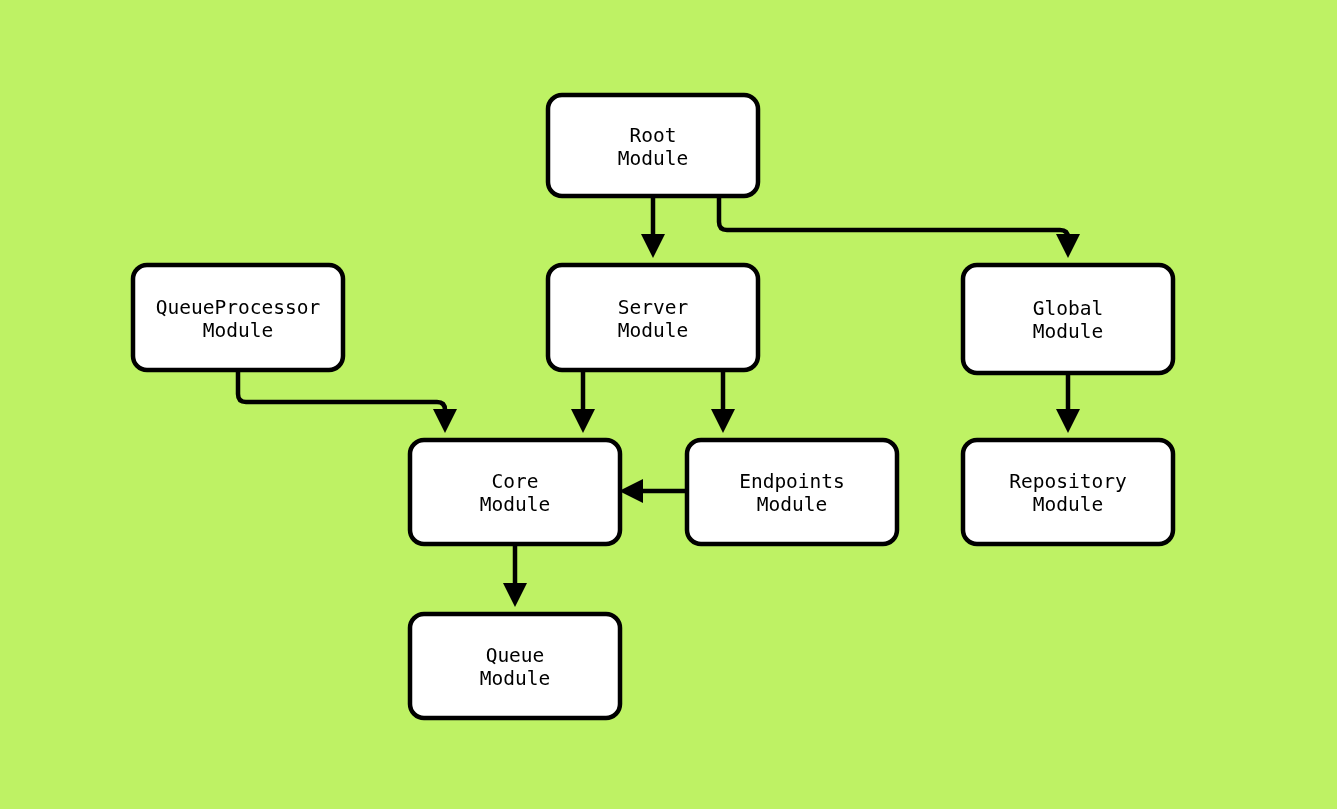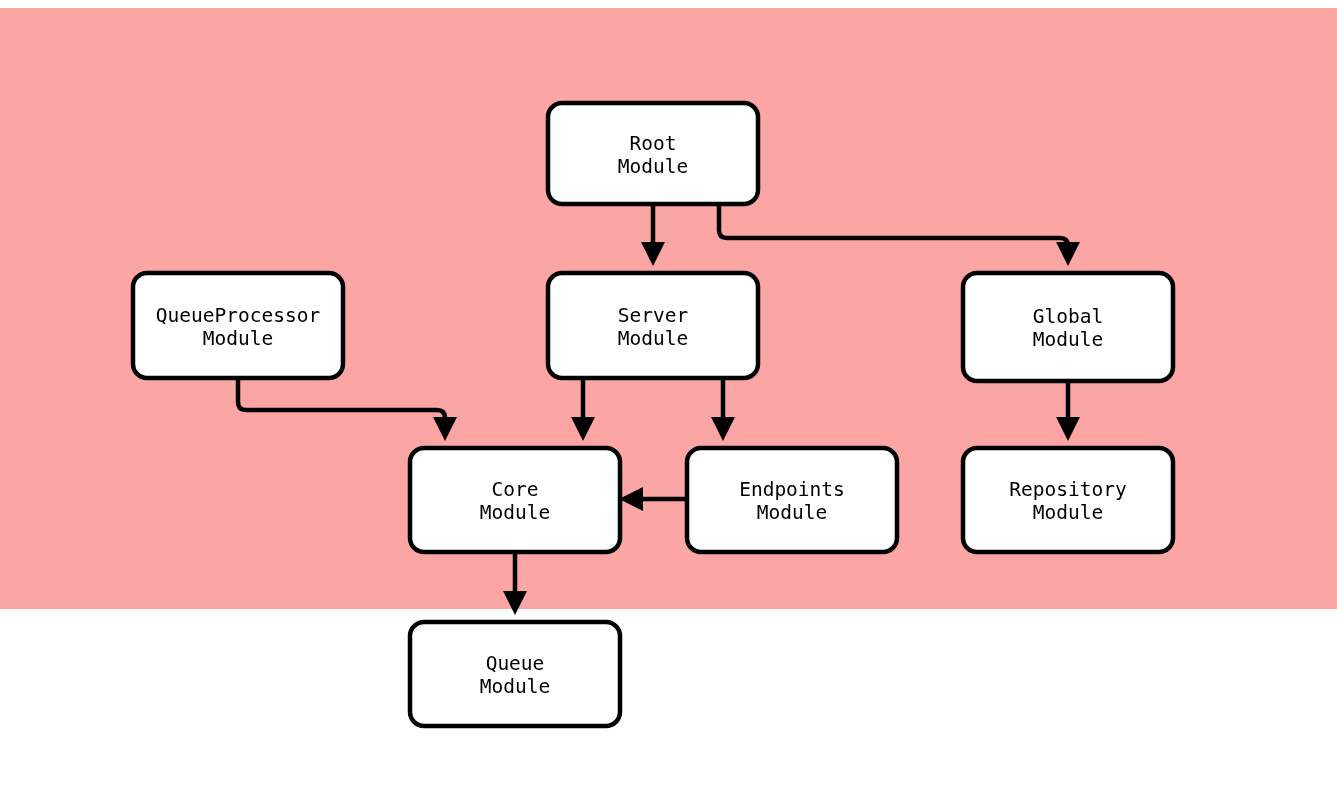--- a/index.html
+++ b/index.html
@@ -10,23 +10,22 @@
   }
   body {
     width: 1337px;
     height: 809px;
     overflow: hidden;
     font-family: "DejaVu Sans Mono", "Liberation Mono", monospace;
   }
   #diagram-canvas {
     position: relative;
     width: 1337px;
-    height: 601px;
-    background: #fca5a5;
-    margin-top: 8px;
+    height: 809px;
+    background: #bef264;
   }
   svg.diagram-svg {
     position: absolute;
     left: 0;
     top: 0;
     width: 1337px;
     height: 809px;
     display: block;
   }
   .node-box {

